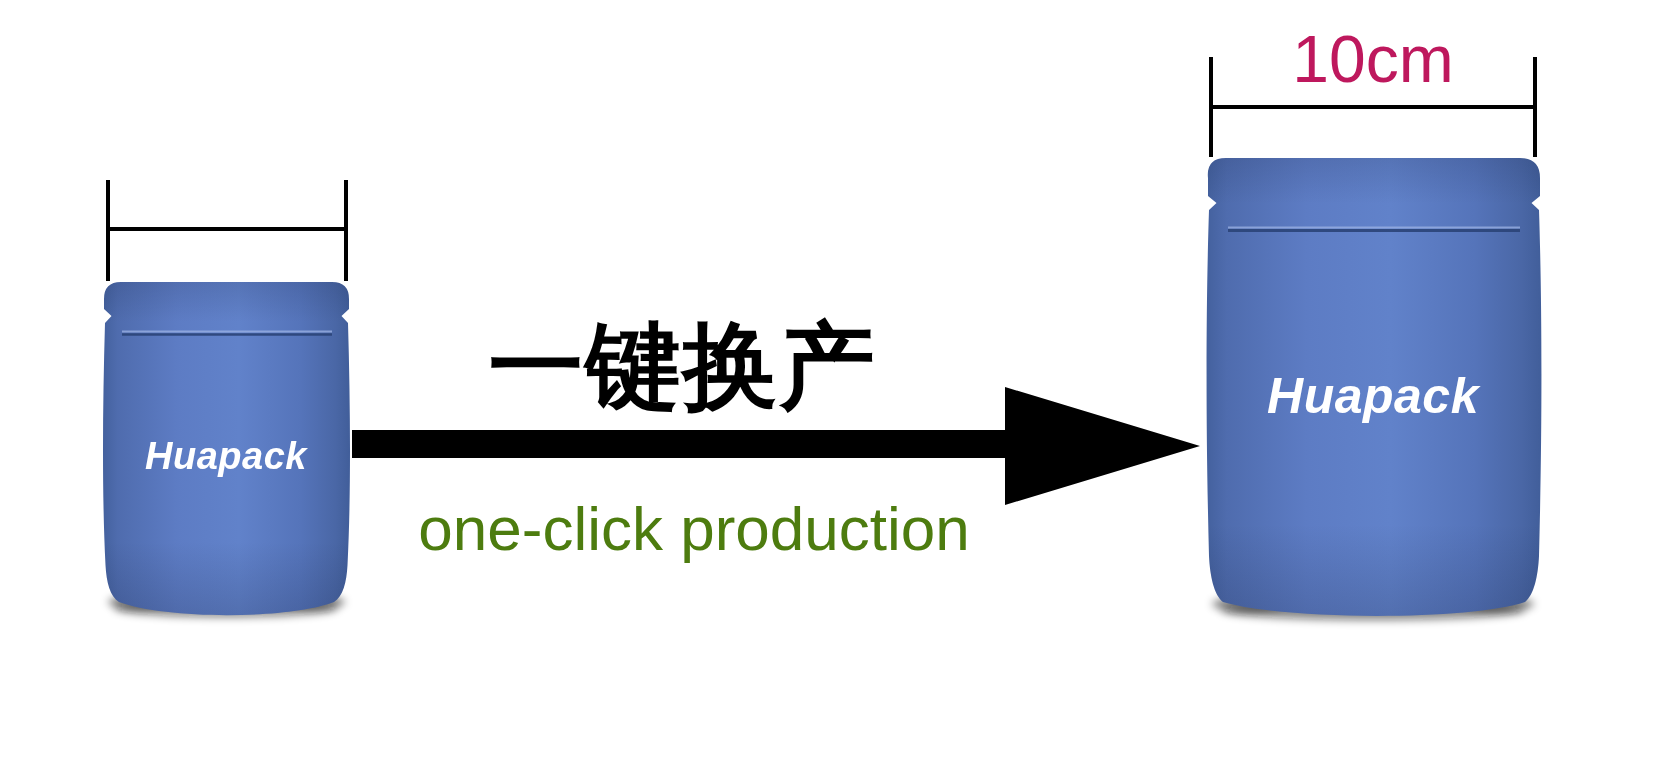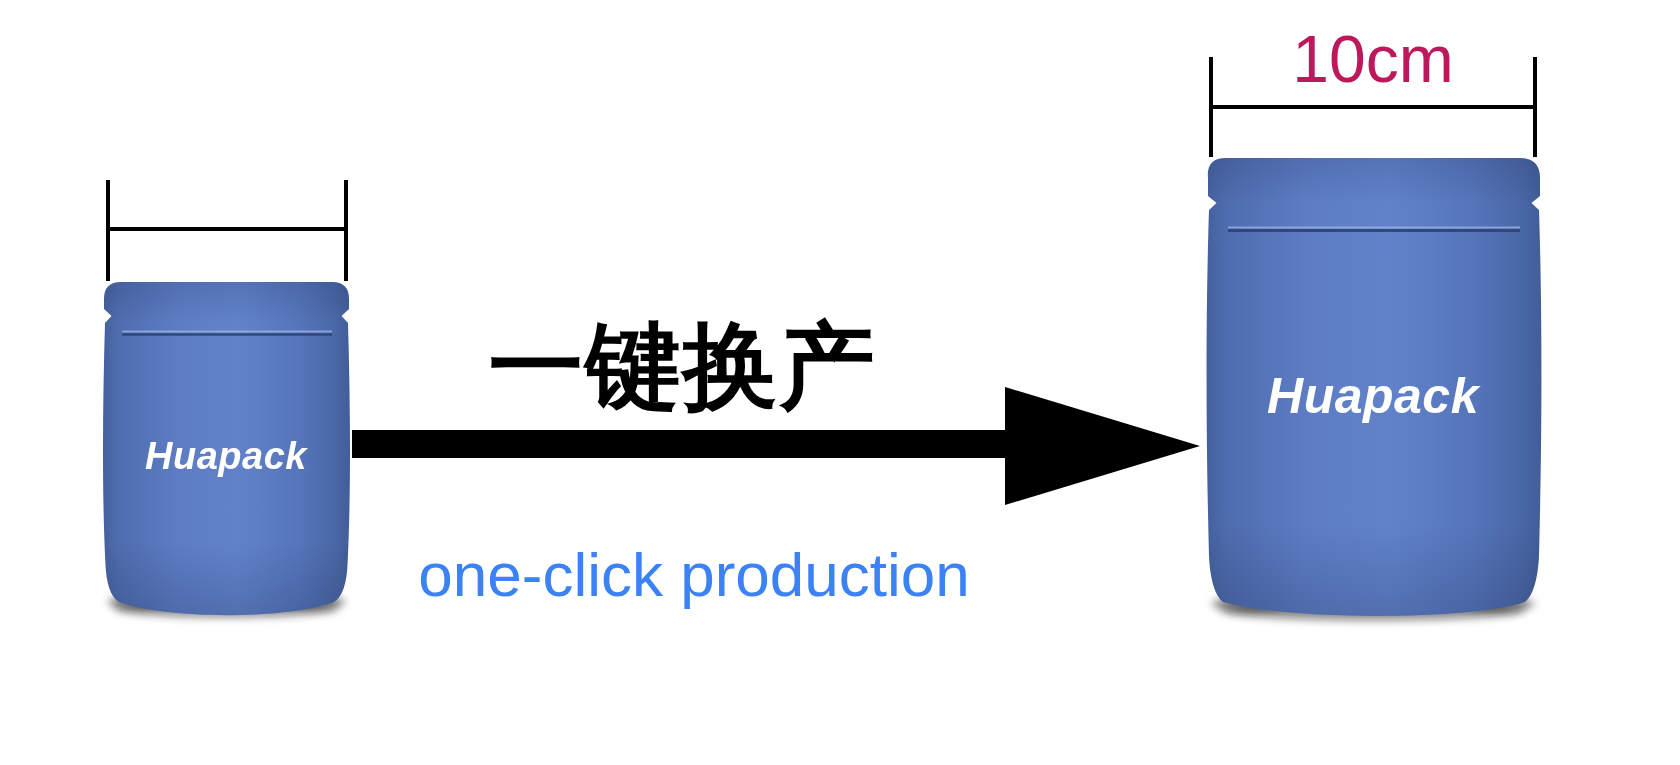--- a/index.html
+++ b/index.html
@@ -43,23 +43,22 @@
     letter-spacing: 2px;
     white-space: nowrap;
     margin-top: 48px;
   }
   .subtitle {
     position: absolute;
     left: 414px; top: 492px; width: 560px;
     text-align: center;
     font-size: 62px;
     line-height: 73px;
-    color: #3b82f6;
+    color: #4d7c0f;
     white-space: nowrap;
-    margin-top: 46px;
   }
   .arrow-svg { position: absolute; left: 350px; top: 385px; }
 
   .pouch-svg { position: absolute; }
   .pouch-svg.small { left: 98px;  top: 278px; }
   .pouch-svg.big   { left: 1198px; top: 152px; }
 
   .brand-text {
     font-family: "Liberation Sans", "DejaVu Sans", sans-serif;
     font-weight: bold;

